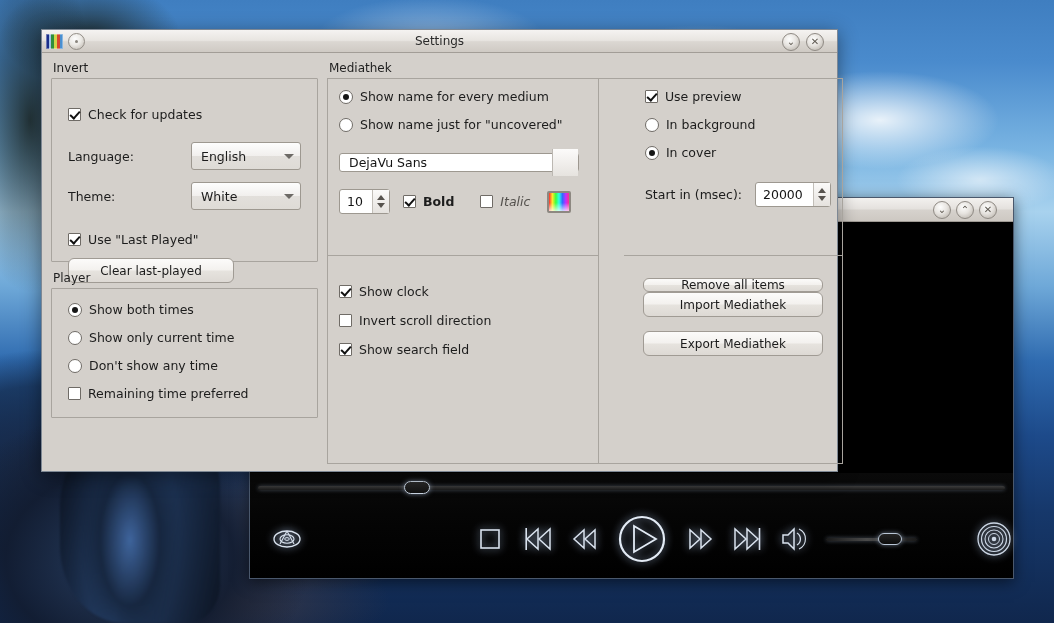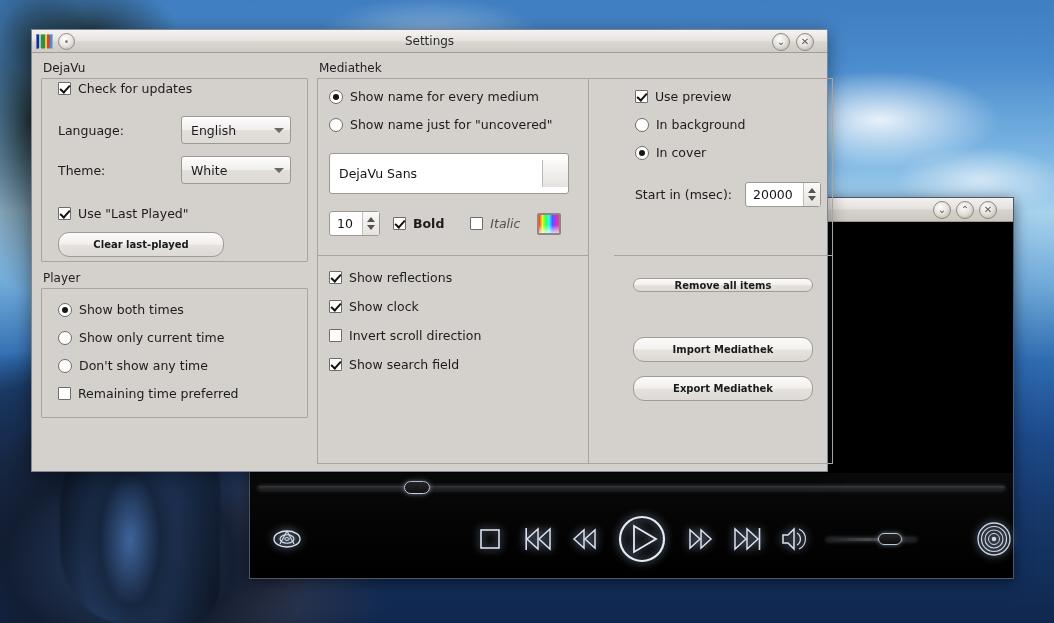--- a/index.html
+++ b/index.html
@@ -112,21 +112,21 @@
     position: absolute; left: 52px; top: -5px;
     width: 24px; height: 12px; border-radius: 6px;
     background: linear-gradient(to bottom, #252525, #0c0c0c);
     border: 1px solid #b9c6d6;
     box-shadow: 0 0 5px rgba(190,210,240,0.5);
   }
 
   
   #settings-window {
     position: absolute;
-    left: 31px; top: 29px; width: 797px; height: 443px;
+    left: 41px; top: 29px; width: 797px; height: 443px;
     background: #ef4444;
     border: 1px solid #7e8894;
     box-shadow: 0 4px 18px rgba(0,0,0,0.45);
   }
   #settings-titlebar {
     height: 23px;
     background: linear-gradient(to bottom, #f5f3f1 0%, #e8e5e1 47%, #dbd7d2 53%, #cfcac4 100%);
     border-bottom: 1px solid #a29d97;
     position: relative;
     display: flex; align-items: center;
@@ -229,21 +229,21 @@
   }
   .combo .caret {
     margin-left: auto;
     width: 0; height: 0;
     border-left: 5px solid transparent;
     border-right: 5px solid transparent;
     border-top: 5px solid #6d6a66;
   }
 
   .textcombo {
-    height: 41px;
+    height: 19px;
     background: #fff;
     border: 1px solid #9d9890;
     border-radius: 3px;
     display: flex; align-items: center;
     padding: 0 0 0 9px;
     font-size: 12.5px; color: #141414;
   }
   .textcombo .cbtn {
     margin-left: auto; width: 26px; height: 27px;
     background: linear-gradient(to bottom, #fcfbfa, #e6e3df);
@@ -265,25 +265,24 @@
     background: linear-gradient(to bottom, #fbfaf9, #e5e2de);
     border-left: 1px solid #c2beb8;
     display: flex; flex-direction: column; align-items: center; justify-content: center; gap: 3px;
   }
   .tri-up { width:0;height:0;border-left:4px solid transparent;border-right:4px solid transparent;border-bottom:5px solid #57534e; }
   .tri-dn { width:0;height:0;border-left:4px solid transparent;border-right:4px solid transparent;border-top:5px solid #57534e; }
 
   .btn {
     background: linear-gradient(to bottom, #fcfbfa 0%, #f3f1ee 48%, #e6e3de 52%, #ddd9d4 100%);
     border: 1px solid #a09b94;
-    border-radius: 11px;
-    font-size: 10px; color: #1b1b1b;
+    border-radius: 6px;
+    font-size: 12px; color: #1b1b1b;
     display: flex; align-items: center; justify-content: center;
     cursor: default;
-    font-weight: bold;
   }
 
   #color-swatch {
     width: 24px; height: 22px;
     border: 2px solid #8d8881;
     border-radius: 2px;
     background:
       linear-gradient(to bottom, rgba(255,255,255,0.0) 55%, rgba(255,255,255,0.75) 100%),
       linear-gradient(to right, #ff2d2d 0%, #ffe92d 17%, #3cff3c 34%, #2dffe8 50%, #2d6bff 67%, #c22dff 84%, #ff2d8a 100%);
   }
@@ -410,22 +409,22 @@
     <div class="titlebtn" style="right:13px">
       <span>✕</span>
     </div>
   </div>
 
   <div id="settings-body">
 
     <div id="col-left">
 
       <div class="group">
-        <div class="group-title">DejaVu</div>
-        <div class="group-frame" style="height:184px;padding:2px 16px;">
+        <div class="group-title">Invert</div>
+        <div class="group-frame" style="height:184px;padding:28px 16px;">
 
           <div class="cb">
             <span class="cb-box checked"></span>
             <span class="lbl">Check for updates</span>
           </div>
 
           <div class="row" style="margin-top:20px">
             <span class="lbl" style="width:123px">Language:</span>
             <div class="combo" style="width:110px">
               <span>English</span>
@@ -515,24 +514,20 @@
               <div class="cb" style="margin-left:26px">
                 <span class="cb-box"></span>
                 <span class="lbl" style="font-style:italic;color:#53504c">Italic</span>
               </div>
 
               <div id="color-swatch" style="margin-left:17px"></div>
             </div>
           </div>
 
           <div class="sub-divider sub-pane" style="flex:1;padding-top:14px">
-            <div class="cb">
-              <span class="cb-box checked"></span>
-              <span class="lbl">Show reflections</span>
-            </div>
             <div class="cb" style="margin-top:14px">
               <span class="cb-box checked"></span>
               <span class="lbl">Show clock</span>
             </div>
             <div class="cb" style="margin-top:14px">
               <span class="cb-box"></span>
               <span class="lbl">Invert scroll direction</span>
             </div>
             <div class="cb" style="margin-top:14px">
               <span class="cb-box checked"></span>
@@ -565,21 +560,21 @@
                 <span class="arrows">
                   <span class="tri-up"></span>
                   <span class="tri-dn"></span>
                 </span>
               </div>
             </div>
           </div>
 
           <div class="sub-divider sub-pane" style="flex:1;padding:22px 19px">
             <div class="btn" style="width:180px;height:14px">Remove all items</div>
-            <div class="btn" style="width:180px;height:25px;margin-top:45px">Import Mediathek</div>
+            <div class="btn" style="width:180px;height:25px;">Import Mediathek</div>
             <div class="btn" style="width:180px;height:25px;margin-top:14px">Export Mediathek</div>
           </div>
         </div>
       </div>
     </div>
 
   </div>
 </div>
 
 </body></html>

